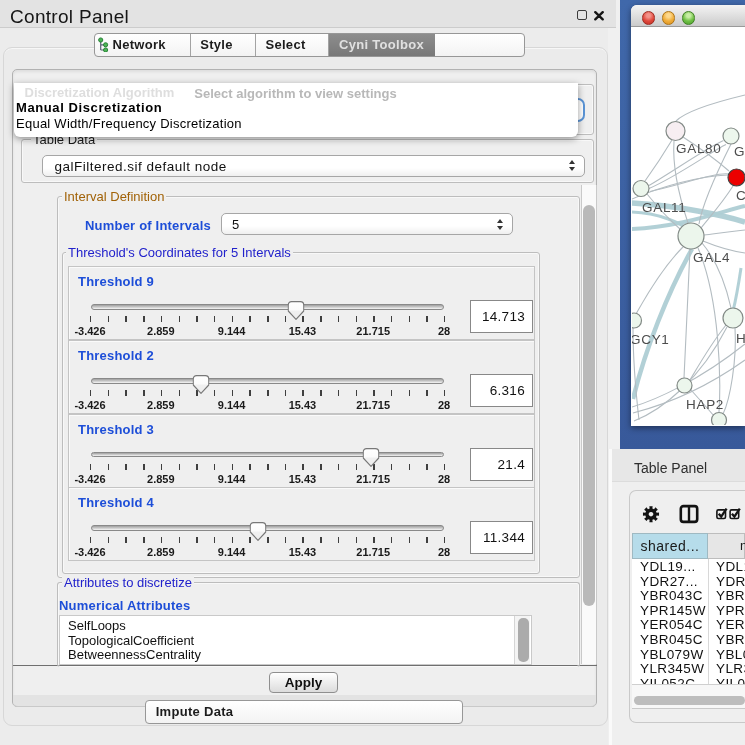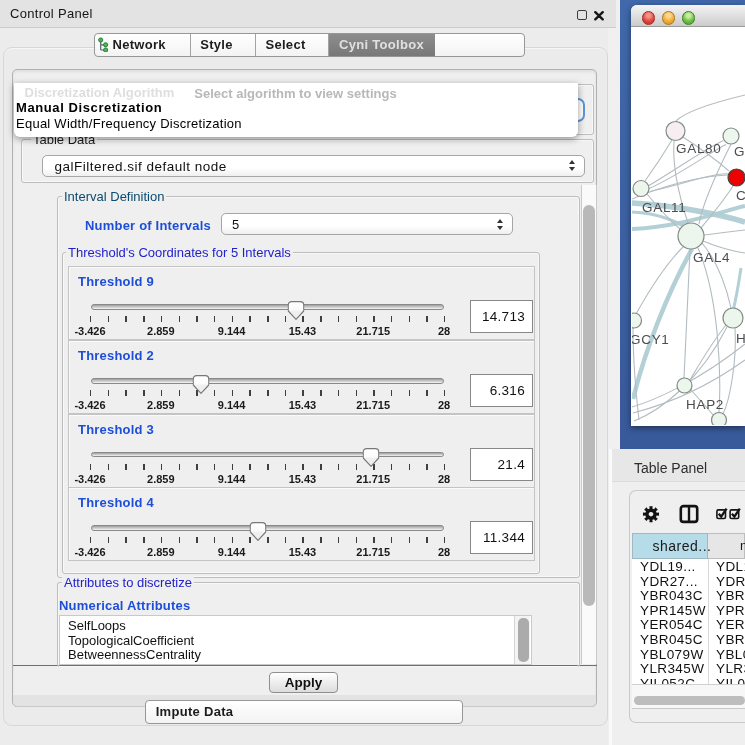--- a/index.html
+++ b/index.html
@@ -130,39 +130,39 @@
     <rect x="88.1" y="6.9" width="8.6" height="8.6" rx="1.5" stroke-width="1.6"></rect>
     <path d="M89.9,10.7 L92.4,13.6 L97.8,5.6" stroke-width="2.3"></path>
   </g>
 </svg>
 
 <div class="abs" style="left:632px;top:533px;width:76px;height:26px;background:#b6dcea;
      border:1px solid #9fb9c2;box-sizing:border-box;"></div>
 <div class="abs" style="left:708px;top:533px;width:37px;height:26px;background:#e6e6e6;
      border:1px solid #bdbdbd;border-left:none;box-sizing:border-box;"></div>
 <div class="abs" style="left:632px;top:533px;width:76px;height:26px;line-height:26px;
-     text-align:center;font-size:14px;letter-spacing:0.5px;color:#1a1a1a;padding-left:12px;">shared...</div>
+     text-align:center;font-size:14px;letter-spacing:0.5px;color:#1a1a1a;">shared...</div>
 <div class="abs" style="left:740px;top:533px;height:26px;line-height:26px;font-size:13px;color:#1a1a1a;">na</div>
 
 <div class="abs" style="left:632px;top:559px;width:113px;height:125px;background:#fff;overflow:hidden;">
   <div style="position:absolute;left:75.5px;top:0;width:1px;height:125px;background:#d8d8d8;"></div>
   <div style="font-size:13.5px;color:#111;line-height:14.6px;letter-spacing:0.4px;position:absolute;left:8px;top:1px;">
     YDL19...<br>YDR27...<br>YBR043C<br>YPR145W<br>YER054C<br>YBR045C<br>YBL079W<br>YLR345W<br>YIL052C
   </div>
   <div style="font-size:13.5px;color:#111;line-height:14.6px;letter-spacing:0.4px;position:absolute;left:84px;top:1px;">
     YDL1<br>YDR2<br>YBR0<br>YPR1<br>YER0<br>YBR0<br>YBL0<br>YLR3<br>YIL0
   </div>
 </div>
 
 <div class="abs" style="left:632px;top:684px;width:113px;height:24px;background:#f7f7f7;border-top:1px solid #cfcfcf;box-sizing:border-box;"></div>
 <div class="abs" style="left:634px;top:695.5px;width:111px;height:9.5px;border-radius:5px;background:#bdbdbd;"></div>
 <div class="abs" style="left:632px;top:708px;width:113px;height:1px;background:#c9c9c9;"></div>
 
 <div class="abs" style="left:0;top:0;width:616px;height:28px;background:#e3e3e3;border-bottom:1px solid #cccccc;box-sizing:border-box;"></div>
-<div class="abs" style="left:10px;top:6px;font-size:13px;letter-spacing:0.3px;color:#161616;">Control Panel</div>
+<div class="abs" style="left:10px;top:6px;font-size:19px;letter-spacing:0.3px;color:#161616;">Control Panel</div>
 <div class="abs" style="left:577px;top:10px;width:8px;height:8px;border:1.5px solid #3c3c3c;border-radius:2px;"></div>
 <svg class="abs" style="left:594px;top:11px;" width="10" height="9.5" viewBox="0 0 10 9.5">
   <path d="M1.3,1.2 L8.7,8.3 M8.7,1.2 L1.3,8.3" stroke="#151515" stroke-width="2.4" stroke-linecap="round"></path>
 </svg>
 
 <div class="seg abs" style="left:93.5px;top:32.5px;width:429px;z-index:6;gap:12px;">
   <div style="width:83px;justify-content:flex-start;padding-left:3px;box-sizing:border-box;">
     <svg width="11" height="15" viewBox="0 0 11 15" style="margin-right:4px;">
       <g stroke="#5a6175" stroke-width="1.2" fill="none">
           <path d="M2.7,3.5 L2.7,13 M2.7,7.8 L7.3,7.8 M2.7,13 L7.3,13"></path>
@@ -195,21 +195,21 @@
 <div class="combo" style="left:41.5px;top:154.5px;width:543px;height:22px;">
   <span style="position:absolute;left:12px;top:3px;font-size:13.5px;letter-spacing:0.5px;">galFiltered.sif default node</span>
   <span class="stepper"></span>
 </div>
 
 <div class="abs" style="left:13px;top:185px;width:583.5px;height:481px;border-bottom:1.5px solid #6f6f6f;box-sizing:border-box;"></div>
 <div class="abs" style="left:580.5px;top:185px;width:16px;height:479px;background:#fafafa;border-left:1px solid #c9c9c9;border-right:1px solid #c9c9c9;box-sizing:border-box;"></div>
 <div class="abs" style="left:583px;top:205px;width:11.5px;height:401px;background:#b9b9b9;border-radius:6px;"></div>
 
 <div class="grp" style="left:57px;top:196px;width:521px;height:380px;"></div>
-<div class="gtitle" style="left:62px;top:190px;color:#0c4a6e;">Interval Definition</div>
+<div class="gtitle" style="left:62px;top:190px;color:#a16207;">Interval Definition</div>
 
 <div class="tname" style="left:85px;top:218px;">Number of Intervals</div>
 <div class="combo" style="left:221px;top:213px;width:292px;height:22px;">
   <span style="position:absolute;left:10px;top:3px;">5</span>
   <span class="stepper"></span>
 </div>
 
 <div class="grp" style="left:62px;top:252px;width:476px;height:320px;"></div>
 <div class="gtitle" style="left:66px;top:246px;color:#2222cc;">Threshold's Coordinates for 5 Intervals</div>
 

